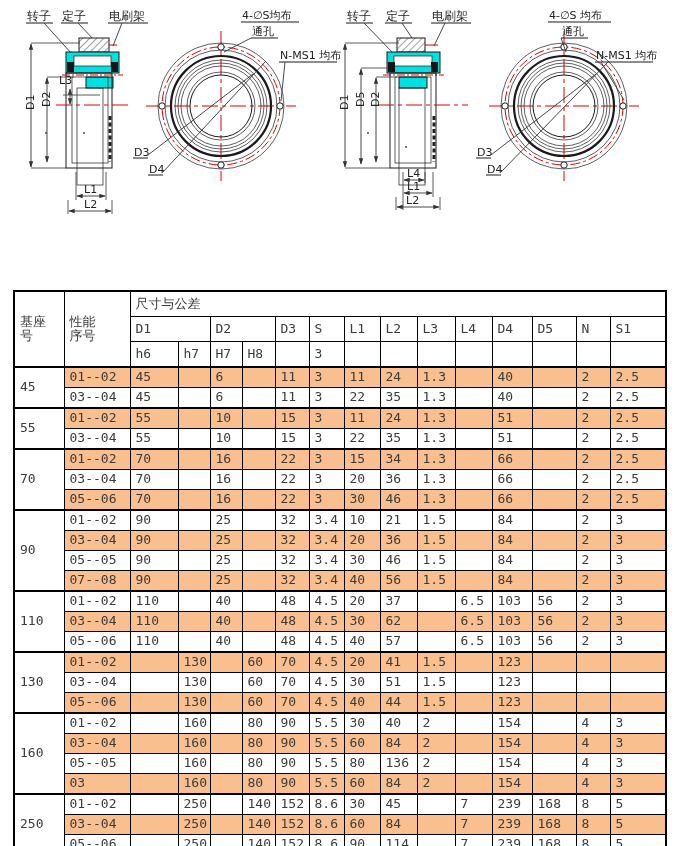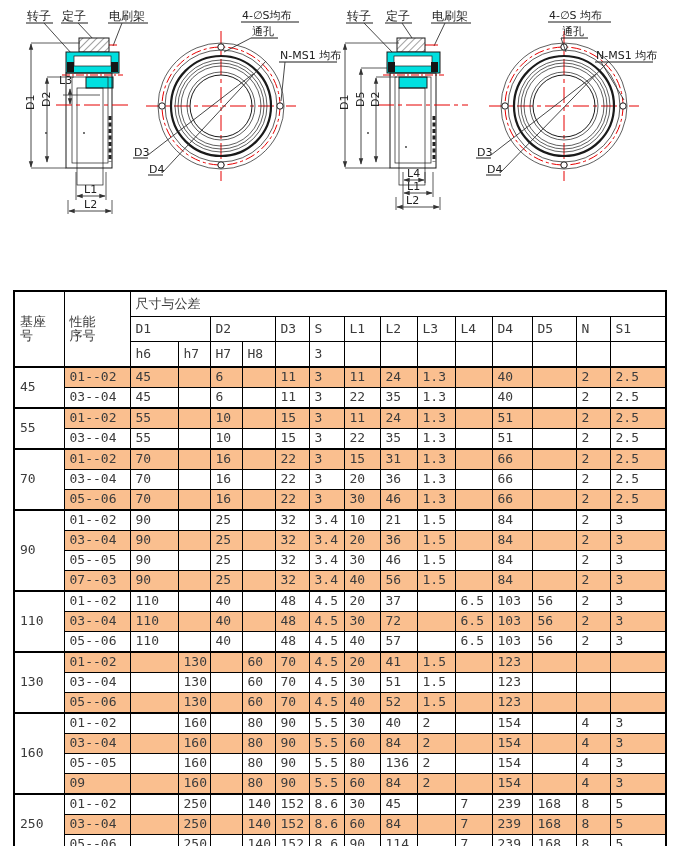--- a/index.html
+++ b/index.html
@@ -346,21 +346,21 @@
         <tr class="gstart">
           <td class="base" rowspan="3">70</td>
           <td class="hl">01--02</td>
           <td class="hl">70</td>
           <td class="hl"></td>
           <td class="hl">16</td>
           <td class="hl"></td>
           <td class="hl">22</td>
           <td class="hl">3</td>
           <td class="hl">15</td>
-          <td class="hl">31</td>
+          <td class="hl">34</td>
           <td class="hl">1.3</td>
           <td class="hl"></td>
           <td class="hl">66</td>
           <td class="hl"></td>
           <td class="hl">2</td>
           <td class="hl">2.5</td>
         </tr>
         <tr class="">
           <td class="">03--04</td>
           <td class="">70</td>
@@ -441,21 +441,21 @@
           <td class="">30</td>
           <td class="">46</td>
           <td class="">1.5</td>
           <td class=""></td>
           <td class="">84</td>
           <td class=""></td>
           <td class="">2</td>
           <td class="">3</td>
         </tr>
         <tr class="">
-          <td class="hl">07--03</td>
+          <td class="hl">07--08</td>
           <td class="hl">90</td>
           <td class="hl"></td>
           <td class="hl">25</td>
           <td class="hl"></td>
           <td class="hl">32</td>
           <td class="hl">3.4</td>
           <td class="hl">40</td>
           <td class="hl">56</td>
           <td class="hl">1.5</td>
           <td class="hl"></td>
@@ -484,21 +484,21 @@
         </tr>
         <tr class="">
           <td class="hl">03--04</td>
           <td class="hl">110</td>
           <td class="hl"></td>
           <td class="hl">40</td>
           <td class="hl"></td>
           <td class="hl">48</td>
           <td class="hl">4.5</td>
           <td class="hl">30</td>
-          <td class="hl">72</td>
+          <td class="hl">62</td>
           <td class="hl"></td>
           <td class="hl">6.5</td>
           <td class="hl">103</td>
           <td class="hl">56</td>
           <td class="hl">2</td>
           <td class="hl">3</td>
         </tr>
         <tr class="">
           <td class="">05--06</td>
           <td class="">110</td>
@@ -553,21 +553,21 @@
         </tr>
         <tr class="">
           <td class="hl">05--06</td>
           <td class="hl"></td>
           <td class="hl">130</td>
           <td class="hl"></td>
           <td class="hl">60</td>
           <td class="hl">70</td>
           <td class="hl">4.5</td>
           <td class="hl">40</td>
-          <td class="hl">52</td>
+          <td class="hl">44</td>
           <td class="hl">1.5</td>
           <td class="hl"></td>
           <td class="hl">123</td>
           <td class="hl"></td>
           <td class="hl"></td>
           <td class="hl"></td>
         </tr>
         <tr class="gstart">
           <td class="base" rowspan="4">160</td>
           <td class="">01--02</td>
@@ -614,21 +614,21 @@
           <td class="">80</td>
           <td class="">136</td>
           <td class="">2</td>
           <td class=""></td>
           <td class="">154</td>
           <td class=""></td>
           <td class="">4</td>
           <td class="">3</td>
         </tr>
         <tr class="">
-          <td class="hl">09</td>
+          <td class="hl">03</td>
           <td class="hl"></td>
           <td class="hl">160</td>
           <td class="hl"></td>
           <td class="hl">80</td>
           <td class="hl">90</td>
           <td class="hl">5.5</td>
           <td class="hl">60</td>
           <td class="hl">84</td>
           <td class="hl">2</td>
           <td class="hl"></td>

